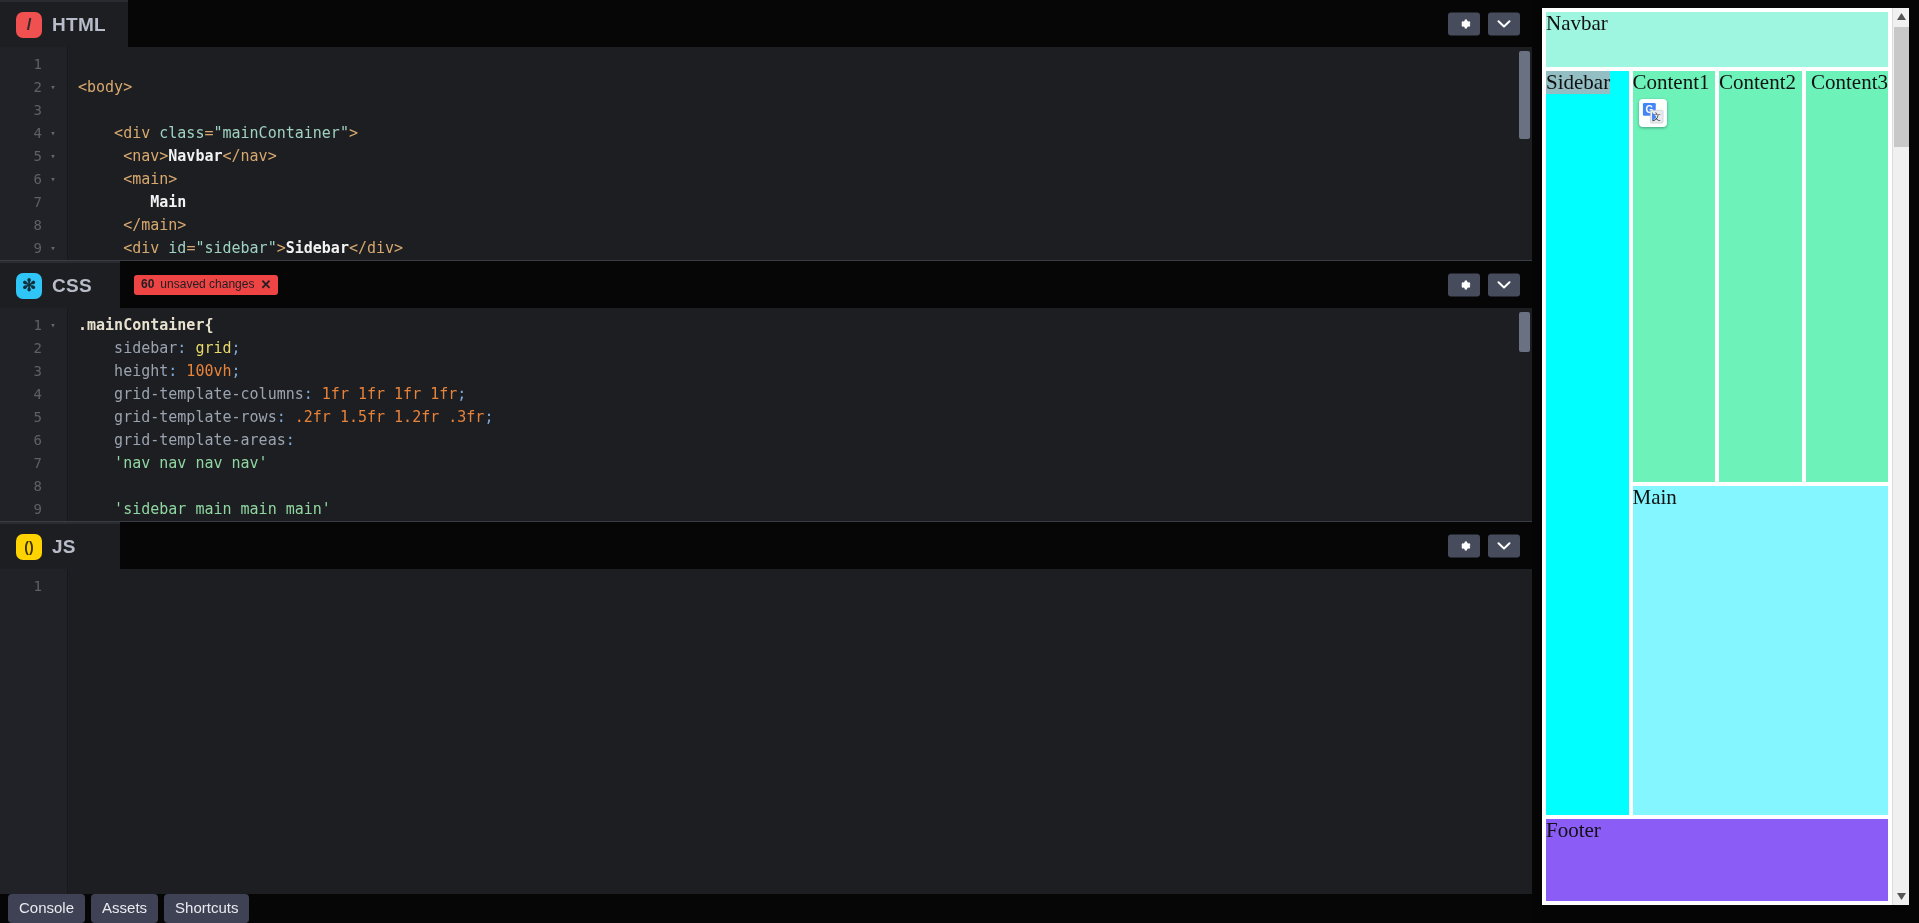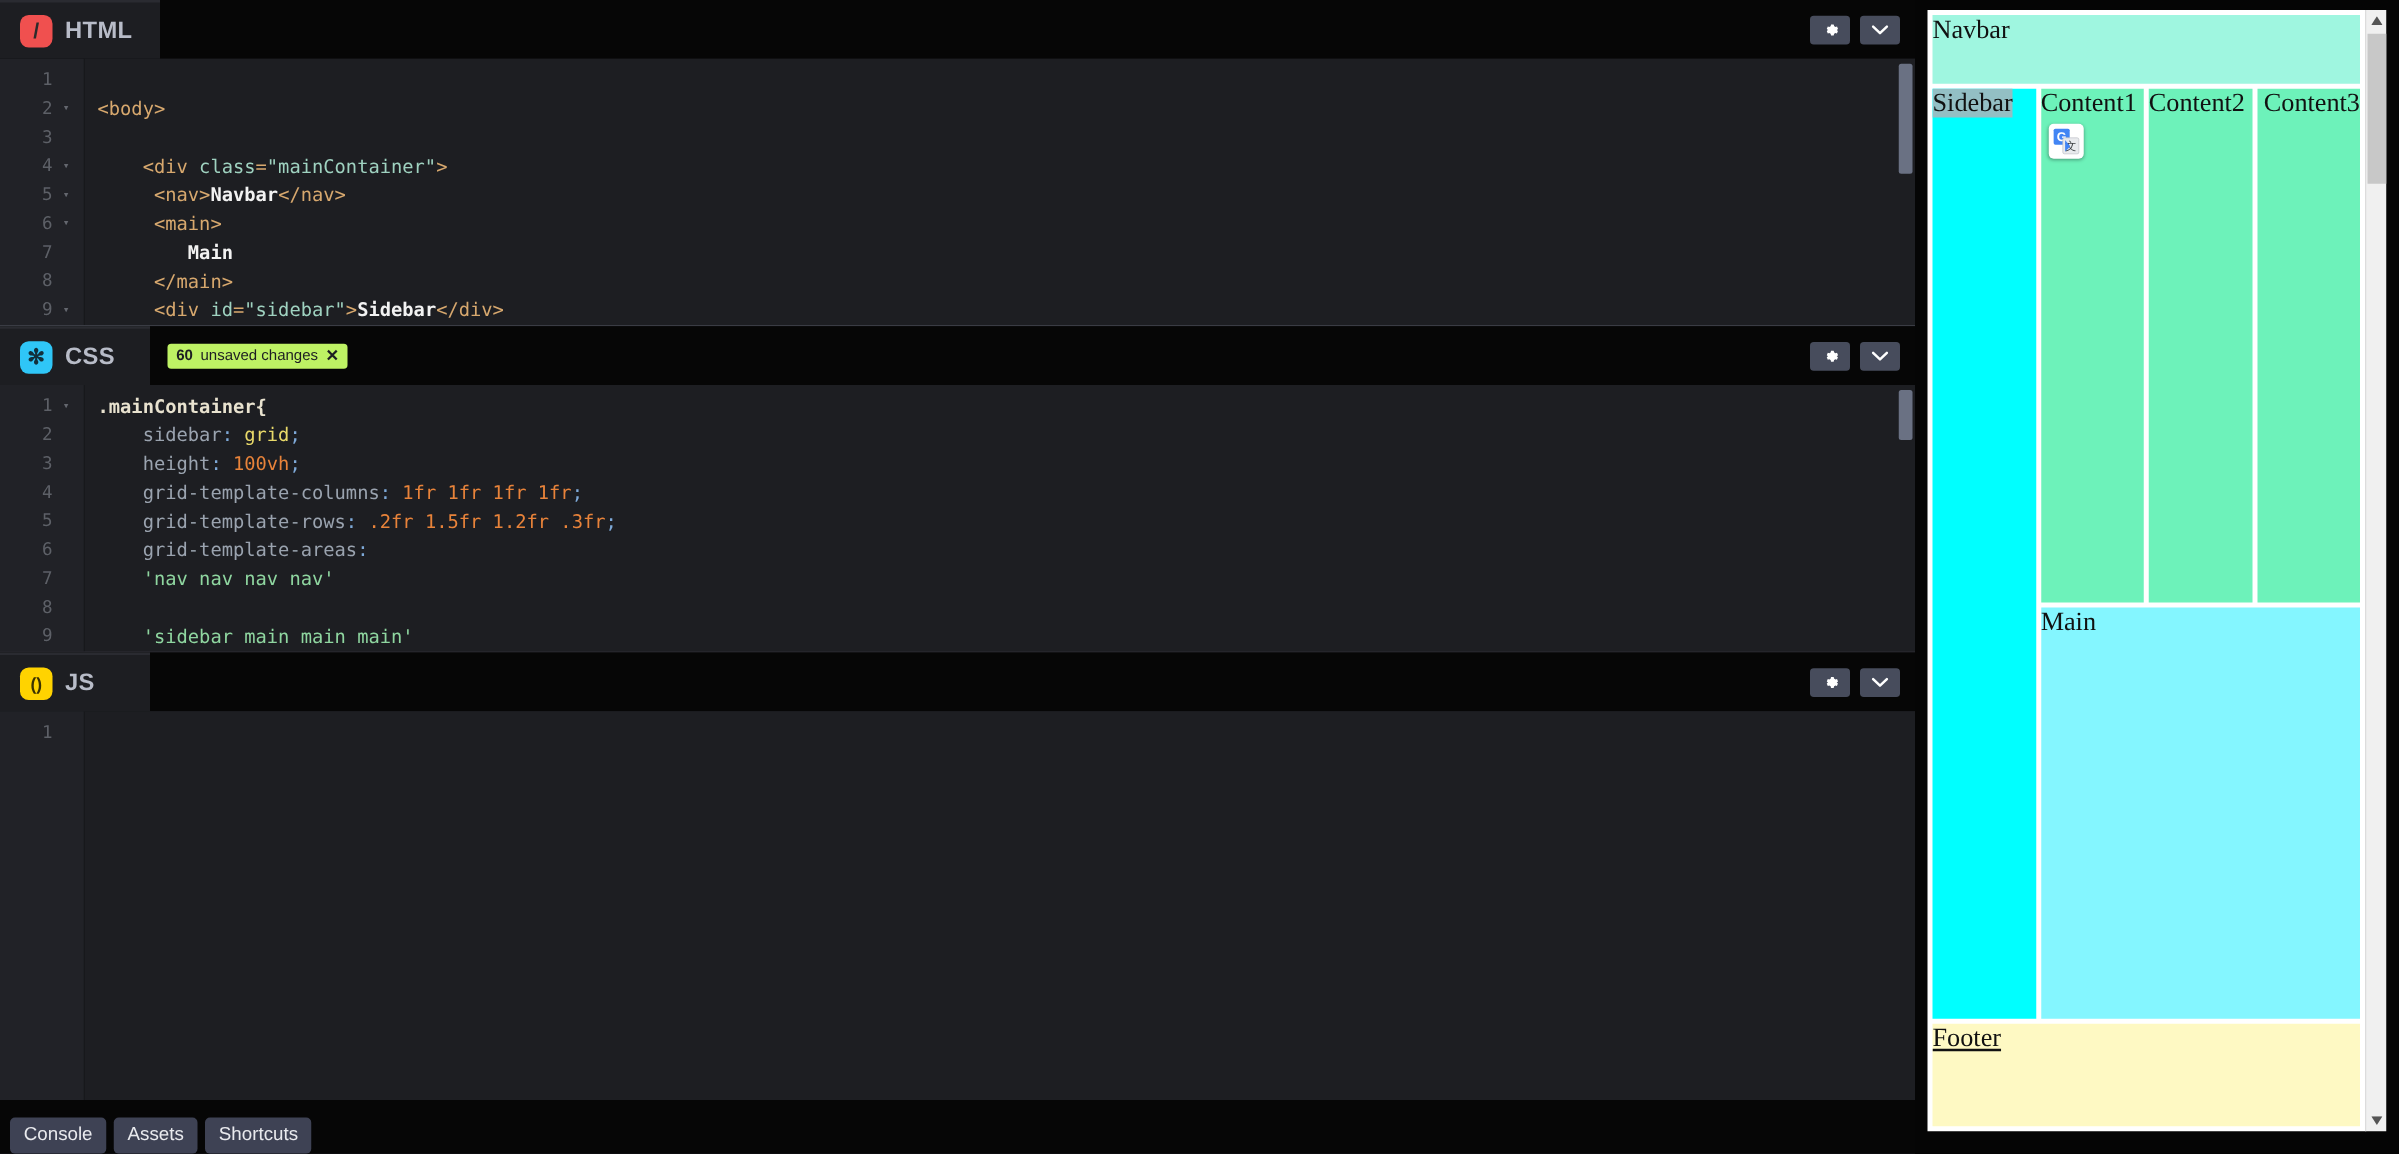--- a/index.html
+++ b/index.html
@@ -56,21 +56,21 @@
   .badge-css  { background:#2fc6f7; color:#12303b; }
   .badge-js   { background:#ffd300; color:#3a3200; }
   .lang-name {
     font-size: 19px;
     font-weight: 700;
     color: #b8bcc8;
     letter-spacing: .3px;
   }
   .unsaved-badge {
     margin-left: 14px;
-    background: #bef264;
+    background: #ef4444;
     color: #1d1e22;
     font-size: 12px;
     border-radius: 3px;
     padding: 3px 7px 4px 7px;
     display: flex;
     align-items: center;
     gap: 6px;
     line-height: 1;
     font-family: "Liberation Sans", sans-serif;
   }
@@ -166,21 +166,21 @@
   .pane-css  { flex: 0 0 239px; display:flex; flex-direction:column; }
   .pane-js   { flex: 1 1 auto;  display:flex; flex-direction:column; }
 
   .pane-sep { height: 1px; background:#3a3c44; }
 
   
   .bottom-bar {
     position: absolute;
     left: 0; bottom: 0;
     width: 1532px;
-    height: 43px;
+    height: 29px;
     background: #060606;
     display: flex;
     align-items: flex-end;
     padding-left: 8px;
     gap: 6px;
     z-index: 20;
   }
   .bb-btn {
     background: #3e4254;
     color: #e9eaee;
@@ -223,21 +223,21 @@
     font-size: 21px;
     color: #111;
   }
   .cell { overflow: hidden; padding: 0; line-height: 1.05; }
   .c-nav      { grid-area: nav;      background: #9ff6e0; }
   .c-sidebar  { grid-area: sidebar;  background: #00ffff; }
   .c-content1 { grid-area: content1; background: #6df2ba; position: relative; }
   .c-content2 { grid-area: content2; background: #6df2ba; }
   .c-content3 { grid-area: content3; background: #6df2ba; text-align: right; }
   .c-main     { grid-area: main;     background: #84f6ff; }
-  .c-footer   { grid-area: footer;   background: #fef9c3; text-decoration: underline; }
+  .c-footer   { grid-area: footer;   background: #8b5cf6; }
 
   .sel-text { background: #93bfc4; }
 
   .gt-icon {
     position: absolute;
     left: 6px; top: 28px;
     width: 28px; height: 28px;
     background: #ffffff;
     border-radius: 4px;
     box-shadow: 0 1px 3px rgba(0,0,0,.35);

